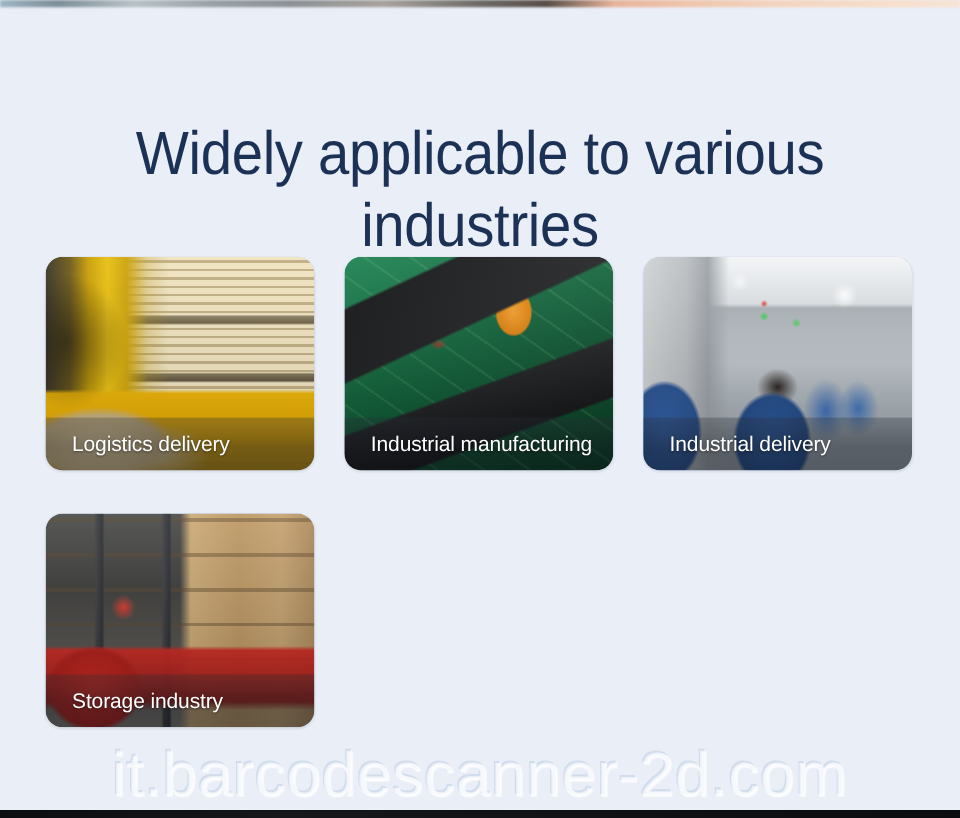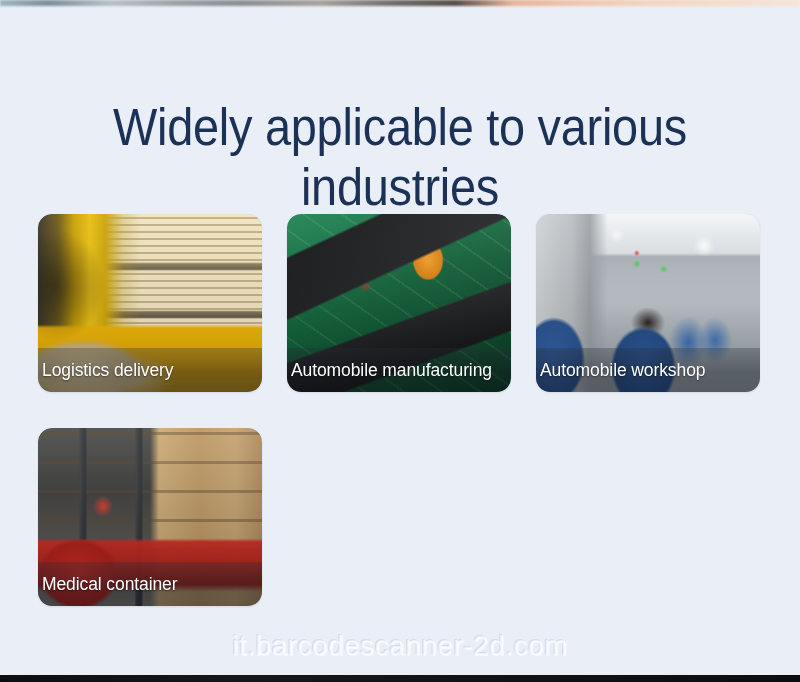--- a/index.html
+++ b/index.html
@@ -58,21 +58,21 @@
   }
   .card .photo{
     position:absolute;inset:0;
     border-radius:14px;
     overflow:hidden;
   }
   .caption{
     position:absolute;left:0;right:0;bottom:0;
     height:44px;
     display:flex;align-items:center;
-    padding-left:4px;
+    padding-left:22px;
     box-sizing:border-box;
     color:#ffffff;
     font-size:17.5px;
     letter-spacing:-0.1px;
     text-shadow:0 1px 2px rgba(0,0,0,0.45);
     background:linear-gradient(180deg,rgba(40,45,55,0.30) 0%,rgba(25,28,36,0.42) 55%,rgba(20,23,30,0.38) 100%);
     white-space:nowrap;
   }
 
   
@@ -227,21 +227,21 @@
   .ph-auto::after{
     content:"";position:absolute;inset:0;
     background:
       radial-gradient(ellipse 60px 50px at 10% 16%, rgba(215,228,238,0.75) 0%, rgba(215,228,238,0) 72%),
       linear-gradient(180deg, rgba(255,255,255,0.10) 0%, rgba(0,0,0,0.16) 100%);
   }
 
   .watermark{
     position:absolute;left:0;right:0;bottom:14px;
     text-align:center;
-    font-size:28px;
+    font-size:52px;
     line-height:44px;
     letter-spacing:0.5px;
     color:rgba(255,255,255,0.55);
     text-shadow:
       1px 1px 0 rgba(255,255,255,0.55),
       -1px -1px 0 rgba(190,205,228,0.55),
       0 0 2px rgba(255,255,255,0.40);
     user-select:none;
     white-space:nowrap;
   }
@@ -256,32 +256,32 @@
 
 <div class="grid">
 
   <div class="card">
     <div class="photo ph-logistics"></div>
     <div class="caption">Logistics delivery</div>
   </div>
 
   <div class="card">
     <div class="photo ph-pcb"></div>
-    <div class="caption">Automobile manufacturing</div>
+    <div class="caption">Industrial manufacturing</div>
   </div>
 
 
   <div class="card">
     <div class="photo ph-workshop"></div>
-    <div class="caption">Automobile workshop</div>
+    <div class="caption">Industrial delivery</div>
   </div>
 
   <div class="card">
     <div class="photo ph-container"></div>
-    <div class="caption">Medical container</div>
+    <div class="caption">Storage industry</div>
   </div>
 
 
 </div>
 
 <div class="watermark">it.barcodescanner-2d.com</div>
 
 <div class="bottom-sliver"></div>
 
 </body></html>

